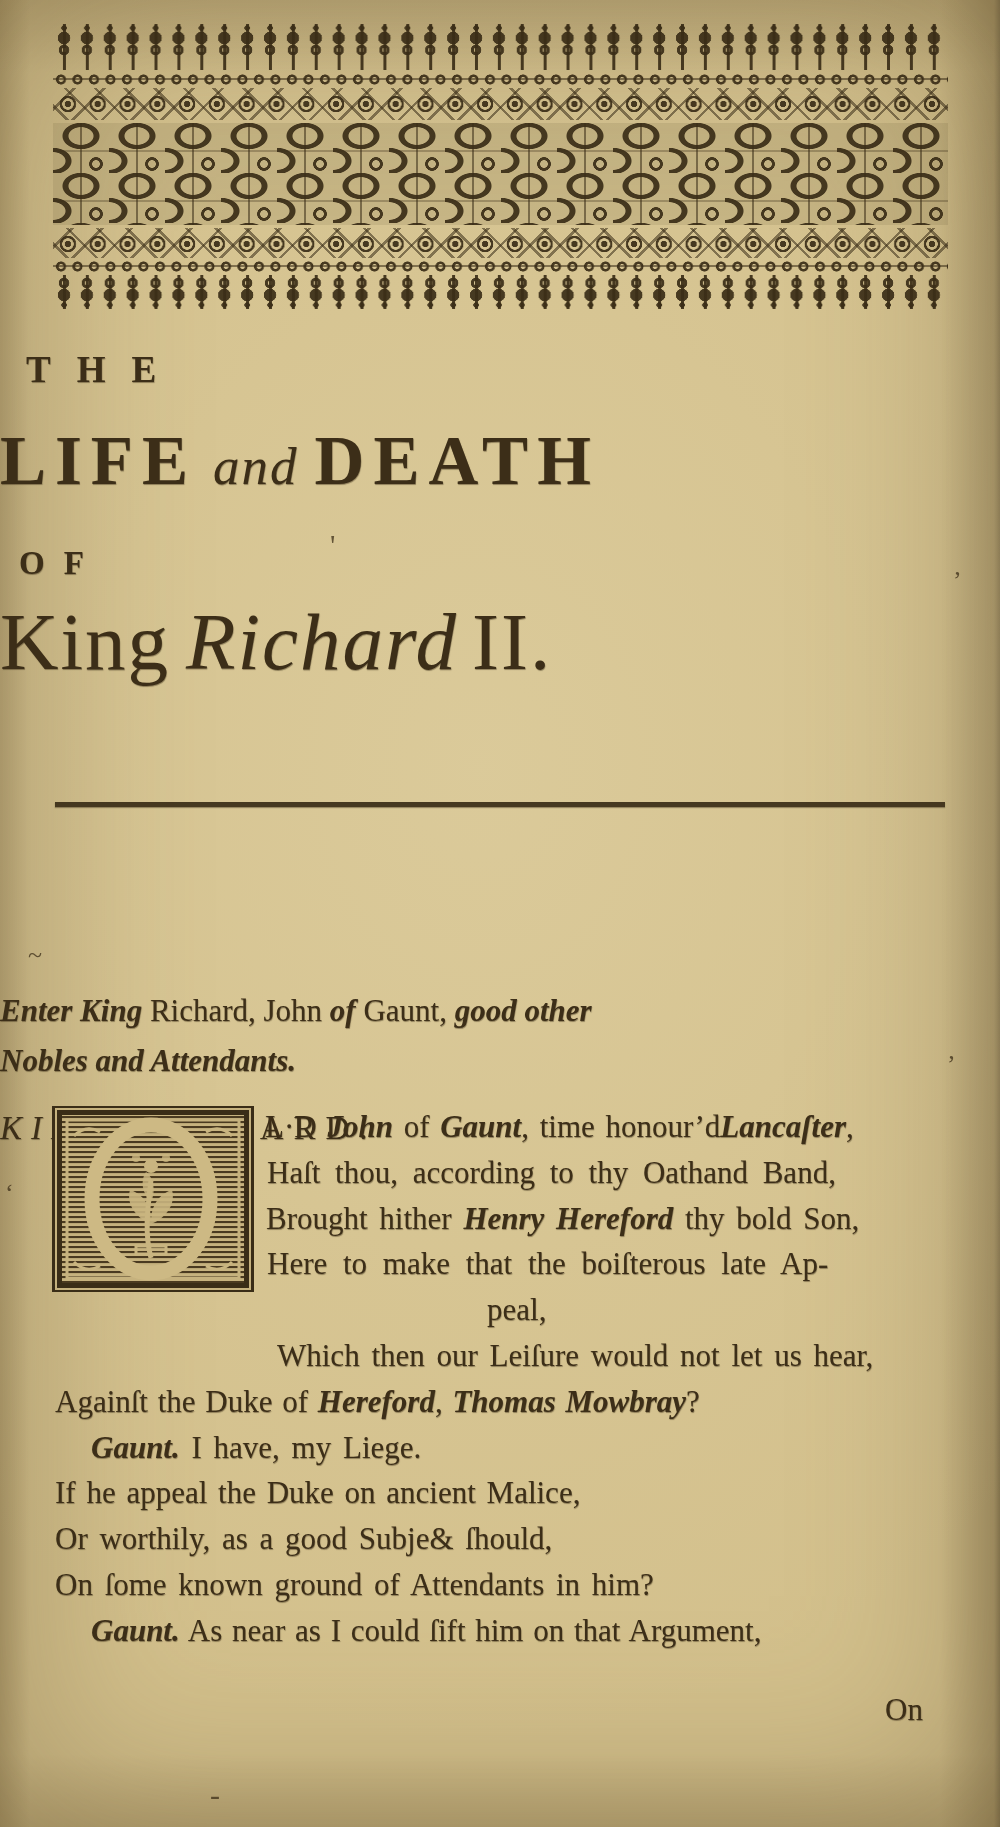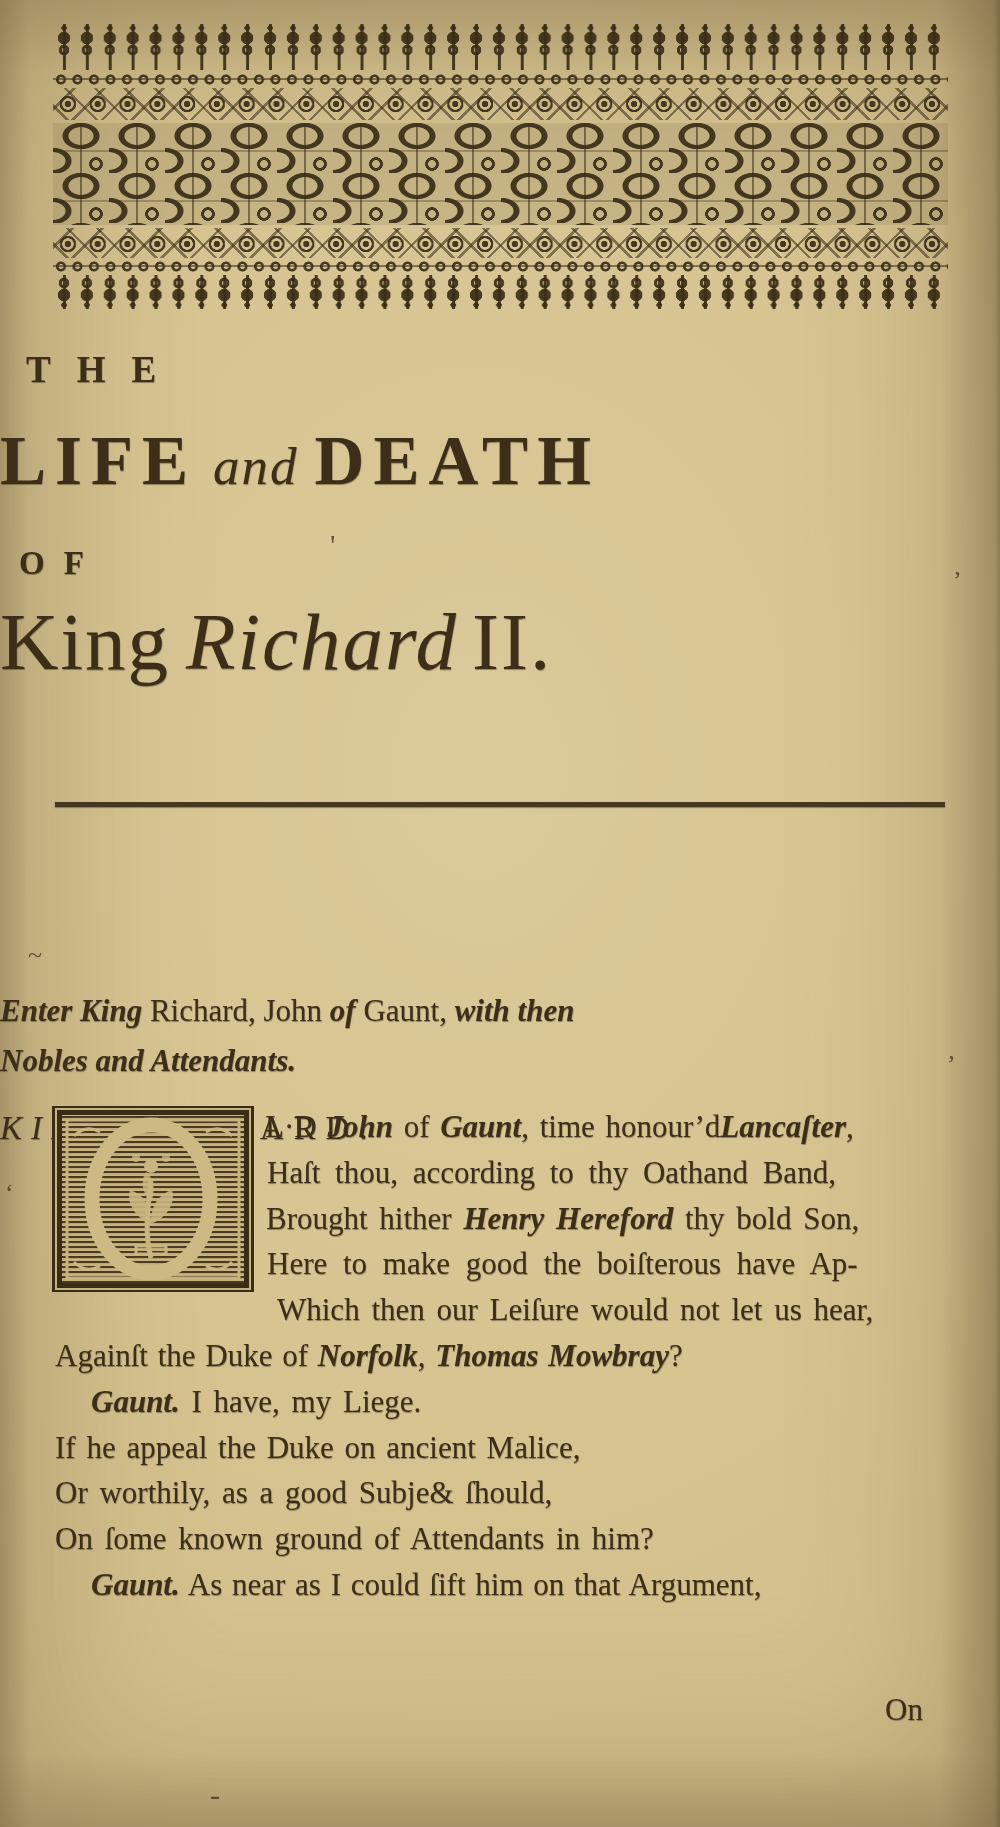--- a/index.html
+++ b/index.html
@@ -100,21 +100,21 @@
   <div class="txt t-life"><span>LIFE</span><span class="and">and</span><span>DEATH</span></div>
 
   <div class="txt t-of">OF</div>
 
   <div class="txt t-king"><span class="k">King</span><span class="r">Richard</span><span>II.</span></div>
 
   <div id="rule"></div>
 
 
   <div class="txt stage">
-    <div class="sline"><span class="it">Enter King </span><span>Richard, John </span><span class="it">of </span><span>Gaunt, </span><span class="it">with then</span></div>
+    <div class="sline"><span class="it">Enter King </span><span>Richard, John </span><span class="it">of </span><span>Gaunt, </span><span class="it">good other</span></div>
     <div class="sline"><span class="it">Nobles and Attendants.</span></div>
   </div>
 
   <div class="txt speaker"><span class="ki">KING</span><span class="ri">RICHARD.</span></div>
 
   <div id="body-block">
     <svg id="dropcap" width="202" height="186" viewBox="0 0 202 186">
       <defs>
         <pattern id="hatch" width="4" height="5" patternUnits="userSpaceOnUse">
           <rect width="4" height="5" fill="#c6b27e"></rect>
@@ -136,23 +136,24 @@
       <rect x="84" y="140" width="30" height="8" fill="none" stroke="#c9b580" stroke-width="3"></rect>
       <path d="M22 30 Q34 18 48 26" fill="none" stroke="#c9b580" stroke-width="3"></path>
       <path d="M154 26 Q168 18 180 30" fill="none" stroke="#c9b580" stroke-width="3"></path>
       <path d="M22 156 Q34 168 48 160" fill="none" stroke="#c9b580" stroke-width="3"></path>
       <path d="M154 160 Q168 168 180 156" fill="none" stroke="#c9b580" stroke-width="3"></path>
     </svg>
     <div id="body-lines">
         <div class="tline" style="margin-left: 210px; word-spacing: 3px;"><span>L·D </span><span class="it">John</span><span> of </span><span class="it">Gaunt</span><span>, time honour’d</span><span class="it">Lancaſter</span><span>,</span></div>
         <div class="tline" style="margin-left: 212px; word-spacing: 7px;"><span>Haſt thou, according to thy Oathand Band,</span></div>
         <div class="tline" style="margin-left: 211px; word-spacing: 4px;"><span>Brought hither </span><span class="it">Henry Hereford</span><span> thy bold Son,</span></div>
-        <div class="tline" style="margin-left: 212px; word-spacing: 8px;"><span>Here to make good the boiſterous have Ap-</span></div>
+        <div class="tline" style="margin-left: 212px; word-spacing: 8px;"><span>Here to make that the boiſterous late Ap-</span></div>
+        <div class="tline" style="margin-left: 432px;"><span>peal,</span></div>
         <div class="tline" style="margin-left: 222px; word-spacing: 4px;"><span>Which then our Leiſure would not let us hear,</span></div>
-        <div class="tline" style="margin-left: 0px; word-spacing: 2px;"><span>Againſt the Duke of </span><span class="it">Norfolk</span><span>, </span><span class="it">Thomas Mowbray</span><span>?</span></div>
+        <div class="tline" style="margin-left: 0px; word-spacing: 2px;"><span>Againſt the Duke of </span><span class="it">Hereford</span><span>, </span><span class="it">Thomas Mowbray</span><span>?</span></div>
         <div class="tline" style="margin-left: 36px; word-spacing: 4px;"><span class="it">Gaunt.</span><span> I have, my Liege.</span></div>
         <div class="tline" style="margin-left: 0px; word-spacing: 3px;"><span>If he appeal the Duke on ancient Malice,</span></div>
         <div class="tline" style="margin-left: 0px; word-spacing: 4px;"><span>Or worthily, as a good Subje&amp; ſhould,</span></div>
         <div class="tline" style="margin-left: 0px; word-spacing: 4px;"><span>On ſome known ground of Attendants in him?</span></div>
         <div class="tline" style="margin-left: 36px; word-spacing: 2px;"><span class="it">Gaunt.</span><span> As near as I could ſift him on that Argument,</span></div>
       </div>
     <div class="catchword">On</div>
   </div>
 
   <span class="mark mk1">’</span>

